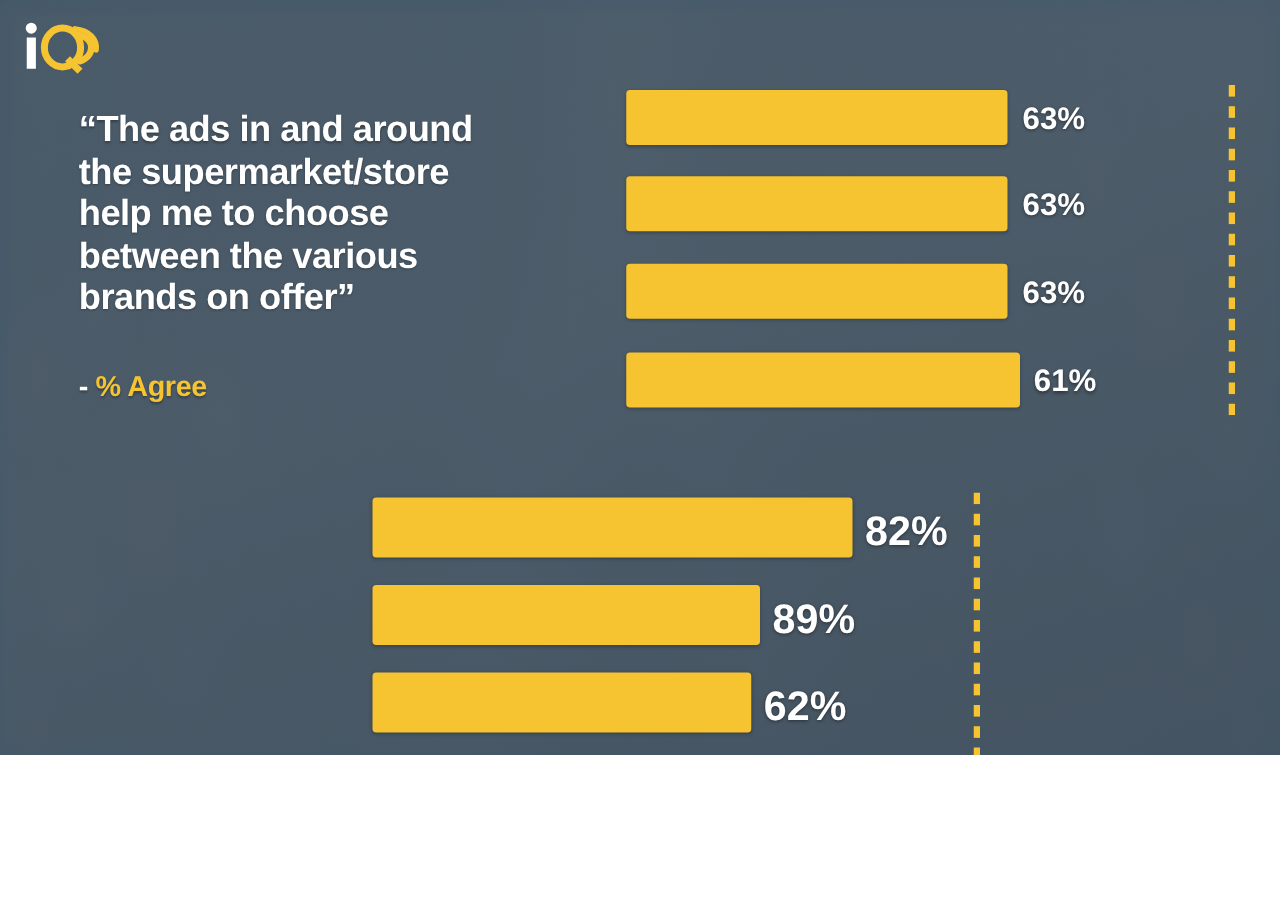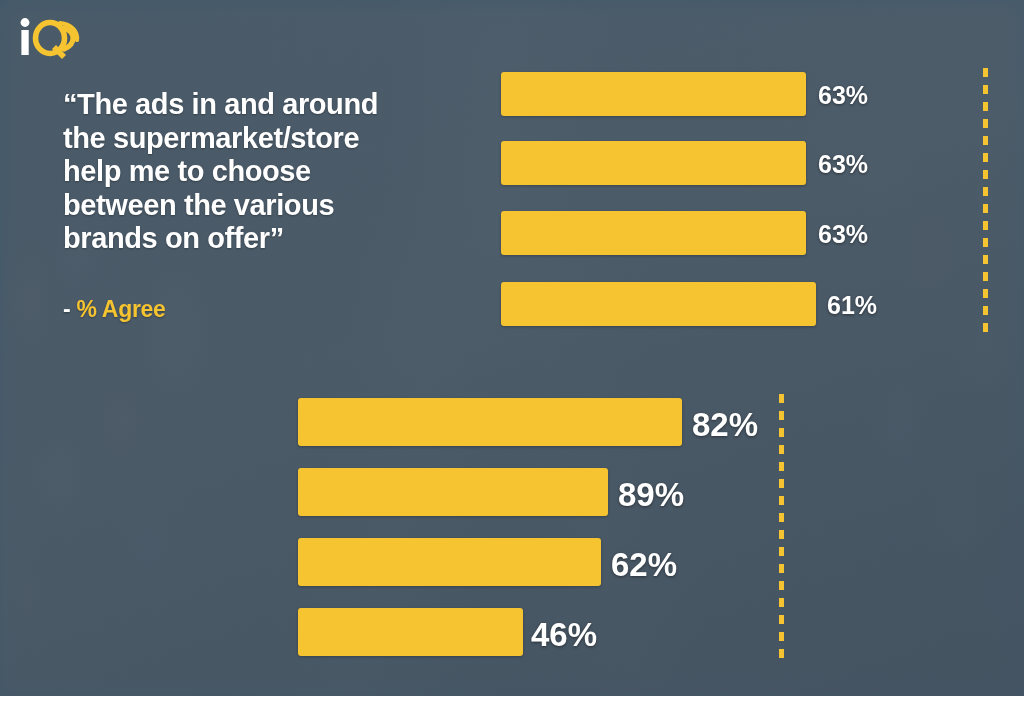--- a/index.html
+++ b/index.html
@@ -3,21 +3,21 @@
 <meta charset="utf-8">
 <style>
   * { margin:0; padding:0; box-sizing:border-box; }
   html, body {
     width:1024px; height:724px;
     font-family:"Liberation Sans", sans-serif;
     overflow:hidden;
   }
   #slide {
     position:relative;
-    width:1024px; height:696px;
+    width:1024px; height:604px;
     background:#0369a1;
     overflow:hidden;
     padding-left:44px;
   }
 
   
   #photo {
     position:absolute; inset:0;
     filter:blur(10px);
     opacity:.72;

